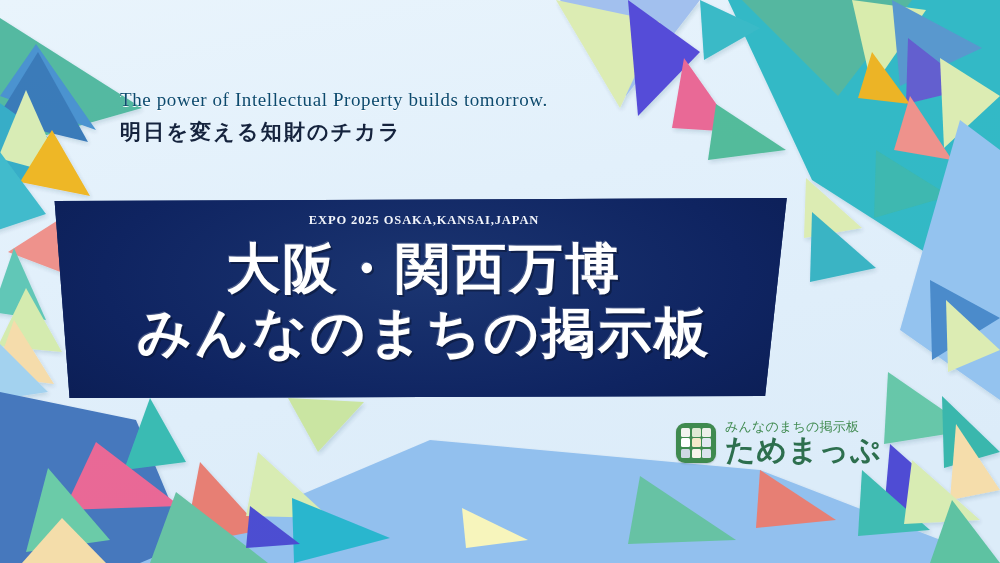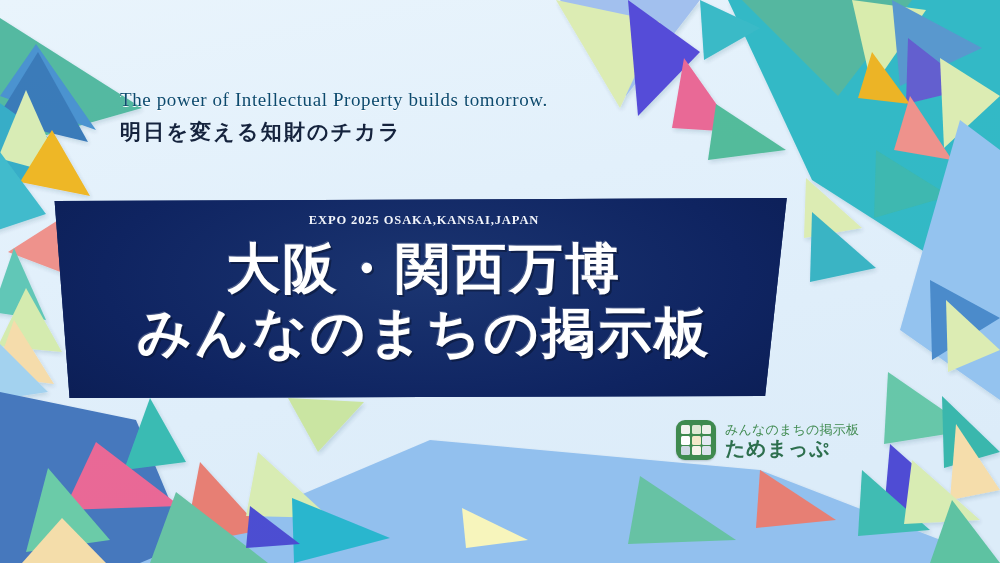--- a/index.html
+++ b/index.html
@@ -131,21 +131,21 @@
     font-family:Liberation Serif, serif;
     font-size:13px;
     color:#3f8a4f;
     letter-spacing:.2px;
     white-space:nowrap;
     margin-bottom:2px;
   }
   .logo-name {
     font-family:"DejaVu Sans", sans-serif;
     font-weight:bold;
-    font-size:20px;
+    font-size:30px;
     color:#2d6f4e;
     letter-spacing:.5px;
     white-space:nowrap;
   }
 </style>
 </head>
 <body>
 
 <div id="poster">
 

